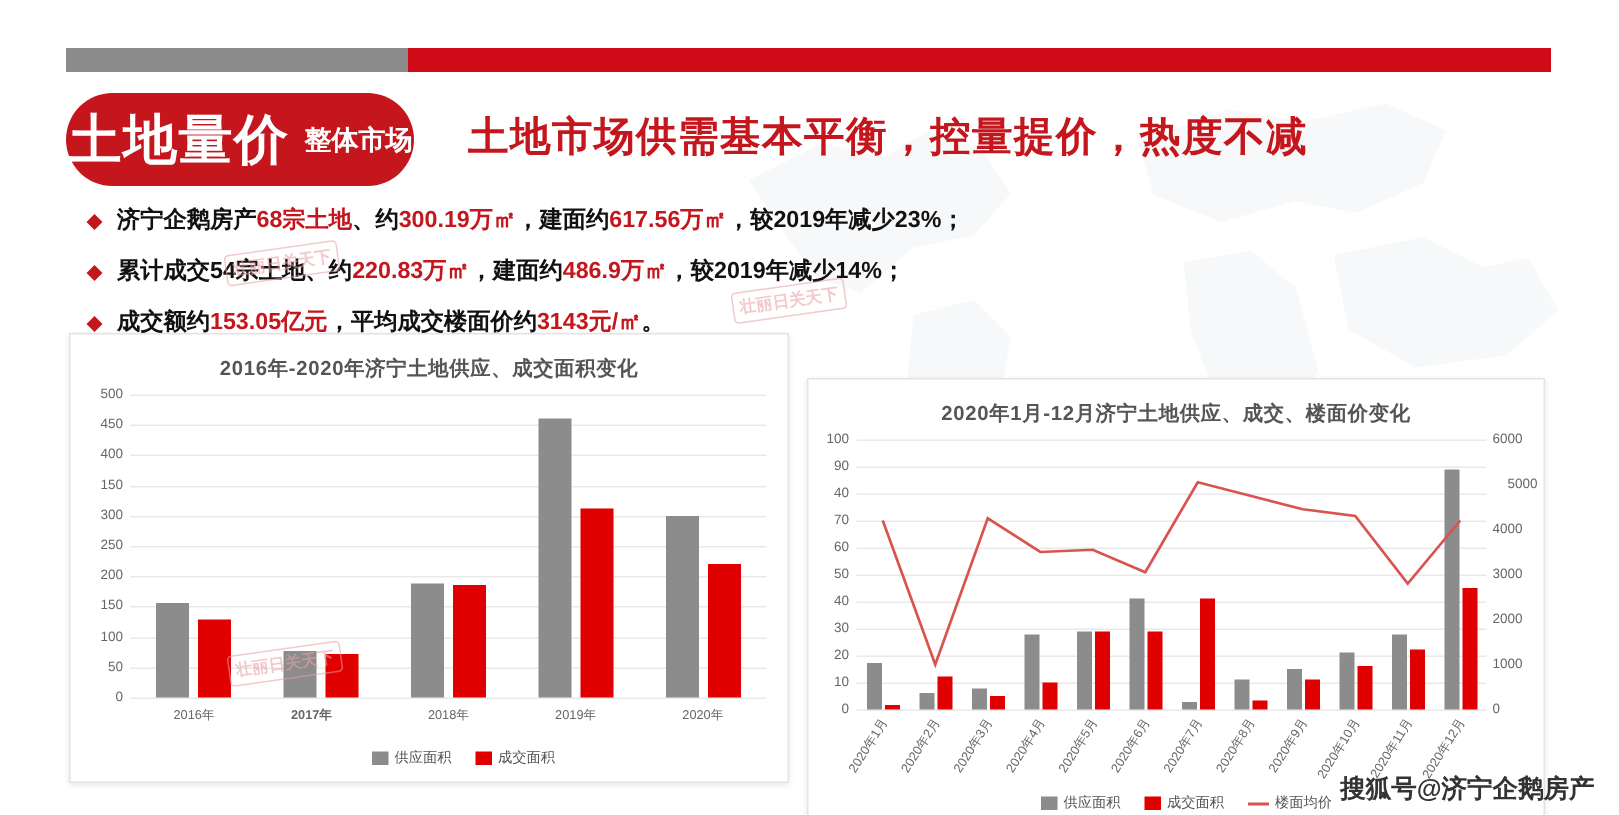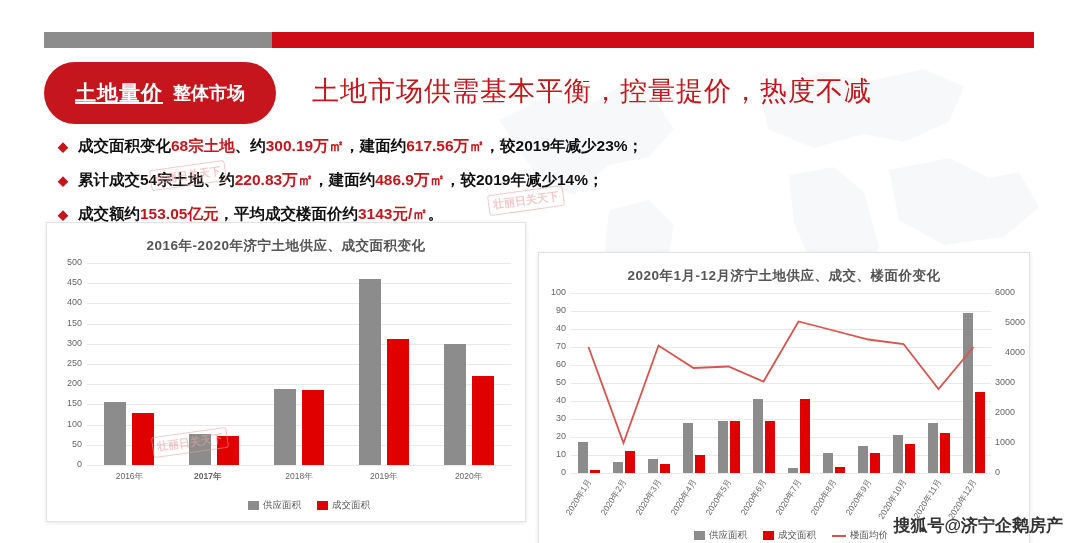--- a/index.html
+++ b/index.html
@@ -19,26 +19,26 @@
   .topbar { position:absolute; left:44px; top:32px; width:990px; height:16px; }
   .topbar .grey { position:absolute; left:0; top:0; width:228px; height:16px; background:#8c8c8c; }
   .topbar .red  { position:absolute; left:228px; top:0; right:0; height:16px; background:#d00b18; }
 
   .badge {
     position:absolute; left:44px; top:62px; width:232px; height:62px;
     background:#c4161c; border-radius:32px;
     display:flex; align-items:center; justify-content:center; gap:10px;
     color:#fff;
   }
-  .badge .big { font-size:21px; font-weight:bold; letter-spacing:1px;text-decoration:underline; }
+  .badge .big { font-size:36px; font-weight:bold; letter-spacing:1px; }
   .badge .small { font-size:18px; font-weight:bold; }
 
   .headline {
     position:absolute; left:312px; top:73px;
-    font-size:27px; font-weight:normal; color:#c4161c; letter-spacing:1px;
+    font-size:27px; font-weight:bold; color:#c4161c; letter-spacing:1px;
   }
 
   .bullets { position:absolute; left:58px; top:136px; width:700px; }
   .bullet { display:flex; align-items:baseline; margin-bottom:13px; font-size:15.5px; font-weight:bold; color:#111; }
   .bullet .dia { color:#c4161c; font-size:13px; margin-right:10px; }
   .bullet .hl { color:#c4161c; }
 
   .panel {
     position:absolute; top:222px; height:300px;
     background:#ffffff; border:1px solid #e3e3e3;
@@ -94,21 +94,21 @@
 <div class="badge">
   <span class="big">土地量价</span>
   <span class="small">整体市场</span>
 </div>
 
 <div class="headline">土地市场供需基本平衡，控量提价，热度不减</div>
 
 <div class="bullets" id="bullets">
     <div class="bullet">
       <span class="dia">◆</span>
-      <span><span>成交面积变化</span><span class="hl">68宗土地</span><span>、约</span><span class="hl">300.19万㎡</span><span>，建面约</span><span class="hl">617.56万㎡</span><span>，较2019年减少23%；</span></span>
+      <span><span>济宁企鹅房产</span><span class="hl">68宗土地</span><span>、约</span><span class="hl">300.19万㎡</span><span>，建面约</span><span class="hl">617.56万㎡</span><span>，较2019年减少23%；</span></span>
     </div>
     <div class="bullet">
       <span class="dia">◆</span>
       <span><span>累计成交54宗土地、约</span><span class="hl">220.83万㎡</span><span>，建面约</span><span class="hl">486.9万㎡</span><span>，较2019年减少14%；</span></span>
     </div>
     <div class="bullet">
       <span class="dia">◆</span>
       <span><span>成交额约</span><span class="hl">153.05亿元</span><span>，平均成交楼面价约</span><span class="hl">3143元/㎡</span><span>。</span></span>
     </div>
   </div>
@@ -188,21 +188,21 @@
       <div class="gridline" style="left: 32px; top: 44px; width: 420px;"></div>
       <div class="axis-label" style="left: 0px; top: 38px; width: 27px;">40</div>
       <div class="gridline" style="left: 32px; top: 26px; width: 420px;"></div>
       <div class="axis-label" style="left: 0px; top: 20px; width: 27px;">90</div>
       <div class="gridline" style="left: 32px; top: 8px; width: 420px;"></div>
       <div class="axis-label" style="left: 0px; top: 2px; width: 27px;">100</div>
       <div class="axis-label" style="left: 456px; top: 182px; width: 30px; text-align: left;">0</div>
       <div class="axis-label" style="left: 456px; top: 152px; width: 30px; text-align: left;">1000</div>
       <div class="axis-label" style="left: 456px; top: 122px; width: 30px; text-align: left;">2000</div>
       <div class="axis-label" style="left: 456px; top: 92px; width: 30px; text-align: left;">3000</div>
-      <div class="axis-label" style="left: 456px; top: 62px; width: 30px; text-align: right;">4000</div>
+      <div class="axis-label" style="left: 456px; top: 62px; width: 30px; text-align: left;">4000</div>
       <div class="axis-label" style="left: 456px; top: 32px; width: 30px; text-align: right;">5000</div>
       <div class="axis-label" style="left: 456px; top: 2px; width: 30px; text-align: left;">6000</div>
       <div class="bar supply" style="left: 38.5px; width: 10px; height: 30.6px; bottom: 62px; background: rgb(140, 140, 140);"></div>
       <div class="bar supply" style="left: 73.5px; width: 10px; height: 10.8px; bottom: 62px; background: rgb(140, 140, 140);"></div>
       <div class="bar supply" style="left: 108.5px; width: 10px; height: 14.4px; bottom: 62px; background: rgb(140, 140, 140);"></div>
       <div class="bar supply" style="left: 143.5px; width: 10px; height: 50.4px; bottom: 62px; background: rgb(140, 140, 140);"></div>
       <div class="bar supply" style="left: 178.5px; width: 10px; height: 52.2px; bottom: 62px; background: rgb(140, 140, 140);"></div>
       <div class="bar supply" style="left: 213.5px; width: 10px; height: 73.8px; bottom: 62px; background: rgb(140, 140, 140);"></div>
       <div class="bar supply" style="left: 248.5px; width: 10px; height: 5.4px; bottom: 62px; background: rgb(140, 140, 140);"></div>
       <div class="bar supply" style="left: 283.5px; width: 10px; height: 19.8px; bottom: 62px; background: rgb(140, 140, 140);"></div>

